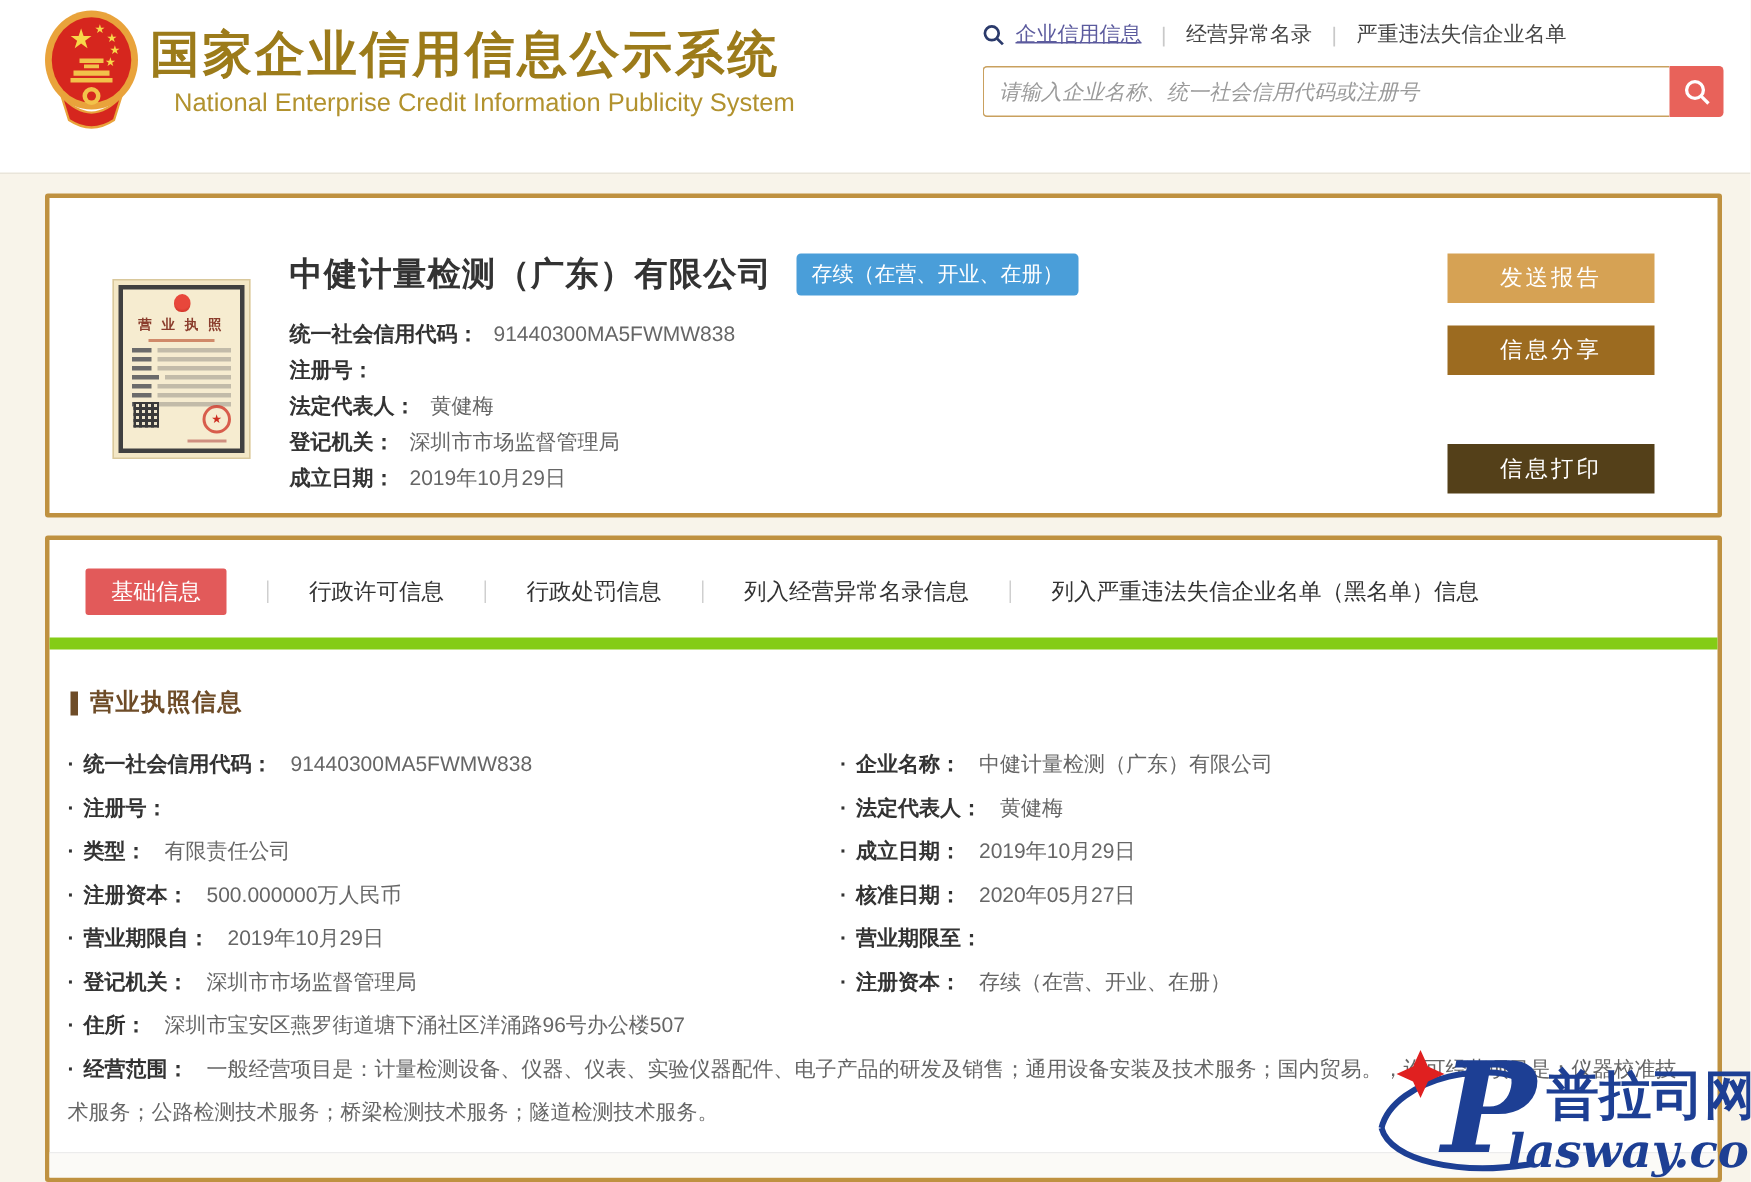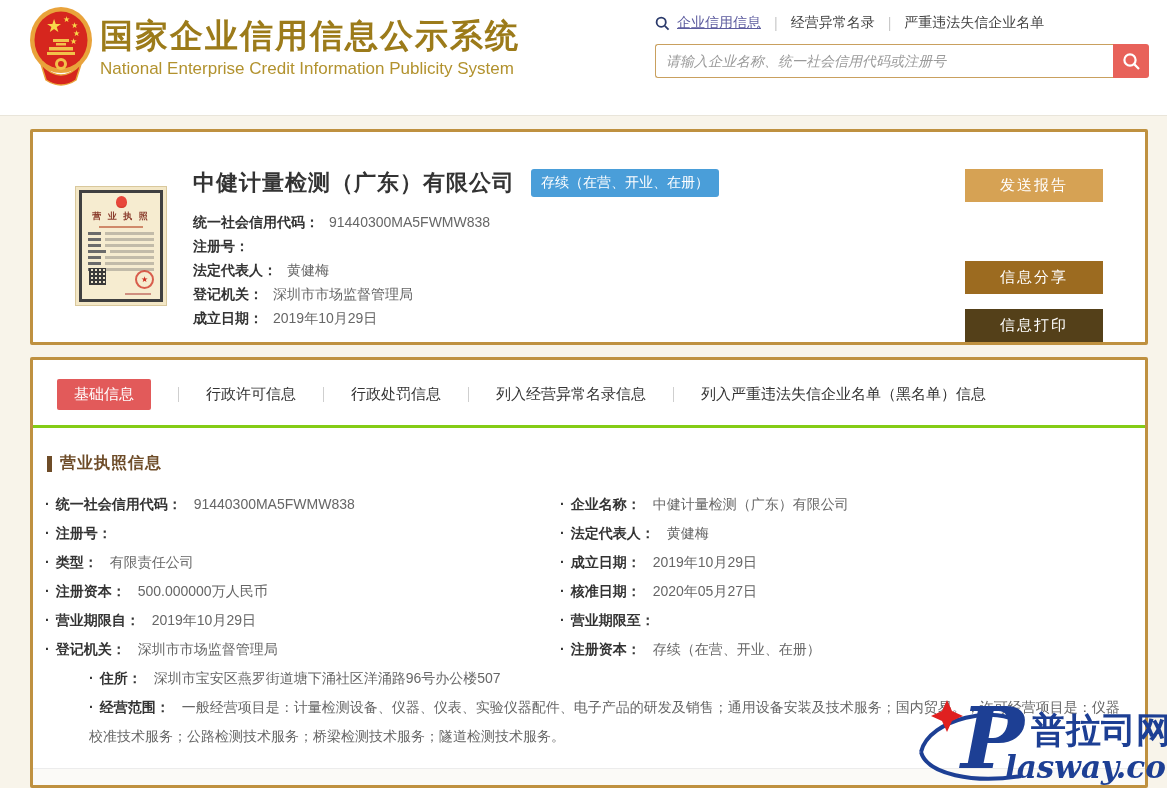--- a/index.html
+++ b/index.html
@@ -9,21 +9,21 @@
     background:#f8f4ea;
     position:relative;
     overflow:hidden;
     color:#333;
   }
   
   .header { position:absolute; top:0; left:0; width:1167px; height:116px; background:#fff; border-bottom:1px solid #e9e5da; z-index:2; }
   .emblem { position:absolute; left:29px; top:6px; width:64px; height:80px; }
   .title-block { position:absolute; left:100px; top:16px; }
   .site-title { font-size:33px; font-weight:bold; color:#9c7b1a; letter-spacing:2px; line-height:40px; }
-  .site-subtitle { font-size:17px; color:#b2922e; margin-top:3px; }
+  .site-subtitle { font-size:17px; color:#b2922e; margin-top:3px;margin-left:16px; }
   .header-right { position:absolute; left:655px; top:13px; width:494px; }
   .nav-row { display:flex; align-items:center; font-size:14px; color:#444; height:20px; }
   .nav-search-icon { margin-right:7px; display:inline-flex; }
   .nav-link { color:#5c5b9e; text-decoration:underline; cursor:pointer; }
   .nav-item { color:#444; cursor:pointer; }
   .nav-sep { color:#c9c9c9; margin:0 13px; }
   .search-row { margin-top:11px; display:flex; height:34px; }
   .search-input { flex:1; height:34px; border:1px solid #c9a05e; border-right:none; border-radius:3px 0 0 3px; padding:0 10px; font-size:14px; color:#333; outline:none; background:#fff; font-family:"Liberation Sans",sans-serif;font-style:italic; }
   .search-input::placeholder { color:#9a9a9a; }
   .search-btn { width:36px; height:34px; background:#e8625a; border:none; border-radius:0 3px 3px 0; cursor:pointer; display:flex; align-items:center; justify-content:center; }
@@ -46,38 +46,38 @@
   .company-name-row { display:flex; align-items:center; }
   .company-name { font-size:22px; font-weight:bold; color:#333; letter-spacing:1px; }
   .status-badge { margin-left:16px; background:#4a9ed9; color:#fff; font-size:14px; padding:5px 10px; border-radius:3px; white-space:nowrap; }
   .summary-fields { margin-top:12px; }
   .field { line-height:24px; font-size:14px; }
   .field .lbl { font-weight:bold; color:#333; }
   .field .val { color:#666; margin-left:10px; }
   .action-buttons { position:absolute; right:42px; top:37px; display:flex; flex-direction:column; gap:15px; }
   .abtn { width:138px; height:33px; border:none; border-radius:0; color:#fff; font-size:15px; cursor:pointer; font-family:"Liberation Sans",sans-serif; letter-spacing:2px; }
   .abtn.send  { background:#d6a254; }
-  .abtn.share { background:#9c6b20;margin-top:44px; }
-  .abtn.print { background:#544019; }
+  .abtn.share { background:#9c6b20; }
+  .abtn.print { background:#544019;margin-top:31px; }
   
   .card2 { top:357px; height:431px; }
-  .tab-strip { display:flex; align-items:center; padding:19px 24px 15px; border-bottom:3px solid #84cc16; }
+  .tab-strip { display:flex; align-items:center; padding:19px 24px 15px; border-bottom:8px solid #84cc16; }
   .tab { font-size:15px; color:#333; cursor:pointer; white-space:nowrap; }
   .tab.active { background:#e25a5a; color:#fff; padding:6px 17px; border-radius:2px; }
   .tab-sep { width:1px; height:15px; background:#cfcfcf; margin:0 27px; }
   .detail { padding:25px 14px 0 12px; position:relative; }
   .section-title { display:flex; align-items:center; margin:0 0 16px 2px; }
   .section-bar { width:5px; height:16px; background:#6e4c28; margin-right:8px; }
   .section-text { color:#6e4c28; font-size:16px; font-weight:bold; letter-spacing:1px; }
   .grid { display:grid; grid-template-columns:515px 1fr; font-size:14px; }
   .gfield { line-height:29px; }
   .gfield::before { content:"\00B7"; font-weight:bold; color:#333; margin-right:6px; }
   .gfield .lbl { font-weight:bold; color:#333; }
   .gfield .val { color:#666; margin-left:12px; }
-  .full { grid-column:1 / -1;margin-left:44px; }
+  .full { grid-column:1 / -1; }
   .scope .val { line-height:28px; }
   .inner-rule { position:absolute; left:0; right:0; top:408px; height:1px; background:#ececec; }
   .below-rule { position:absolute; left:0; right:0; top:409px; bottom:0; background:#fbfaf7; }
   
   .watermark { position:absolute; left:903px; top:690px; width:264px; height:96px; z-index:5; pointer-events:none; }
 </style>
 </head>
 <body>
 
 <div class="header">

